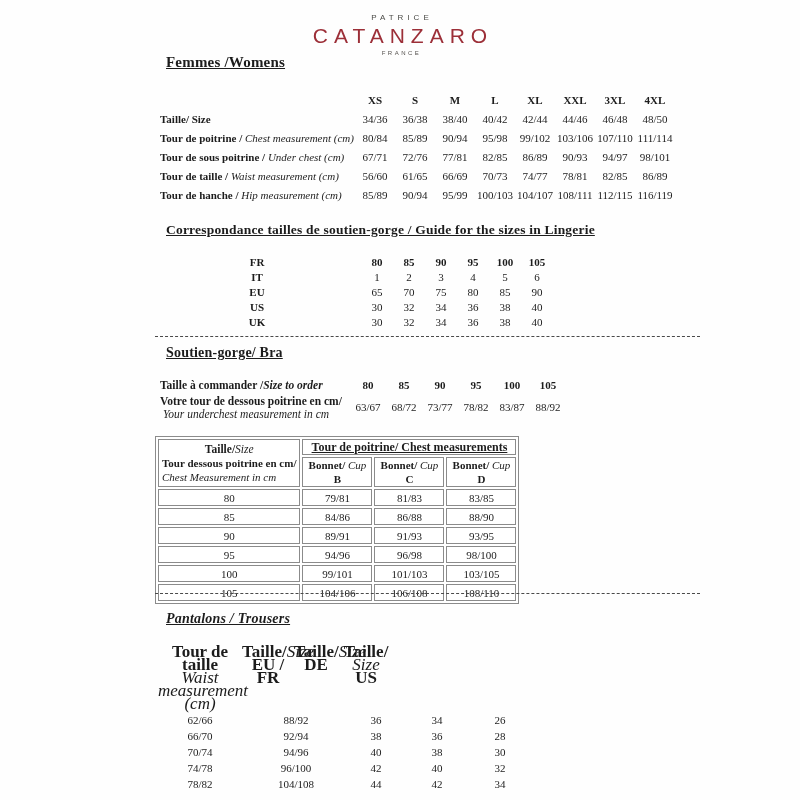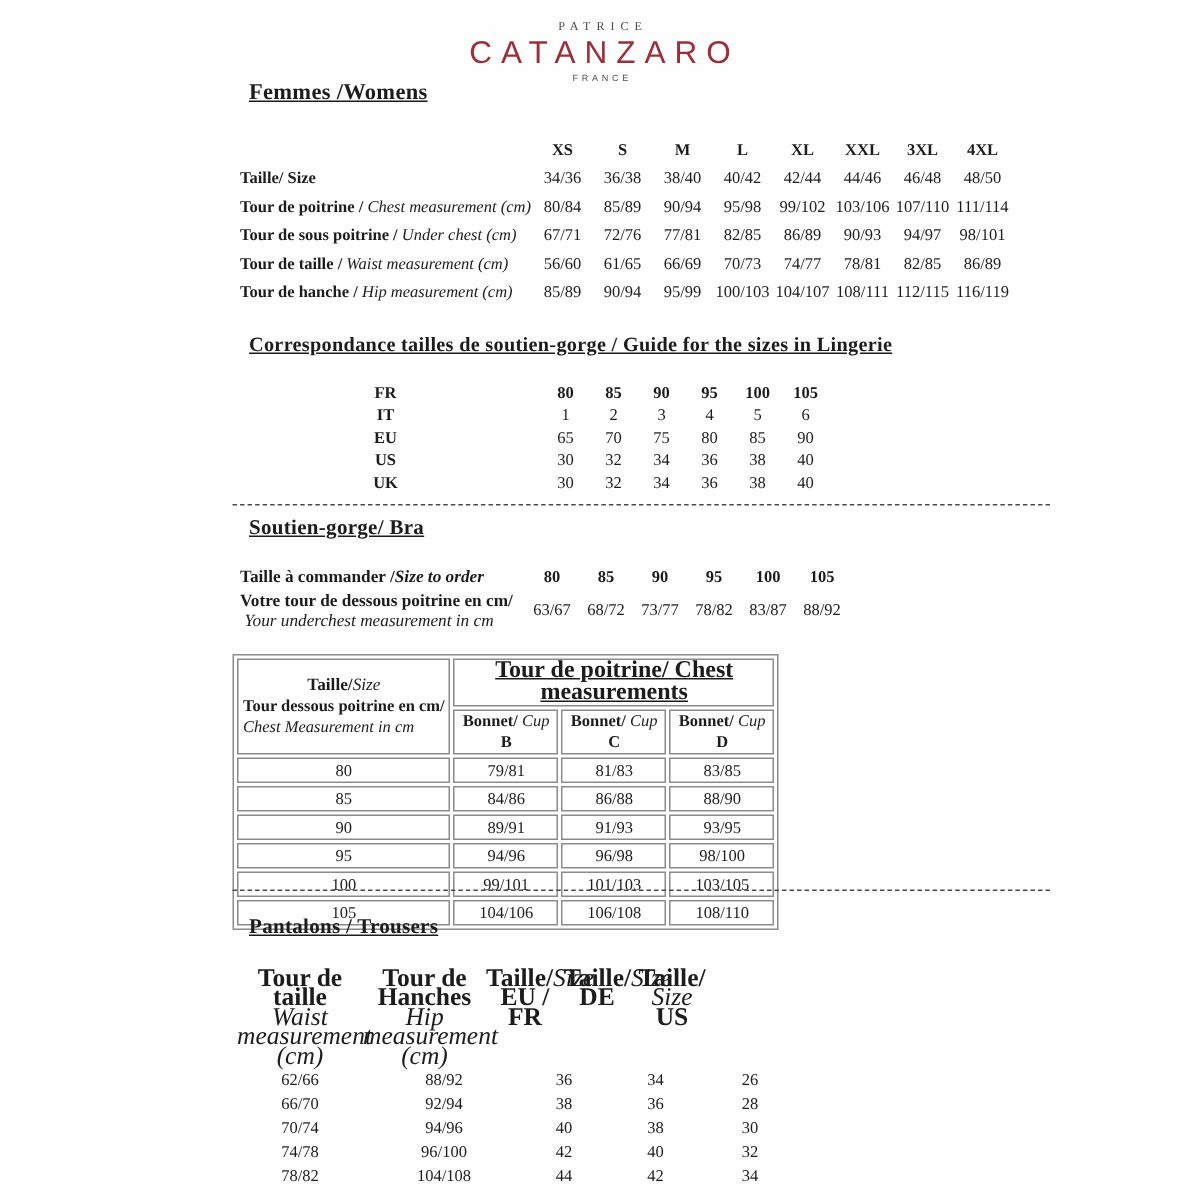--- a/index.html
+++ b/index.html
@@ -7,21 +7,21 @@
         font-family:"Liberation Serif","DejaVu Serif",serif;color:#1c1c1c;overflow:hidden;}
   .abs{position:absolute;}
   .b{font-weight:bold;}
   .i{font-style:italic;}
   .bi{font-weight:bold;font-style:italic;}
   .u{text-decoration:underline;}
   .sec{font-weight:bold;text-decoration:underline;font-size:14px;letter-spacing:.2px;}
 
   
   .logo{left:0;top:14px;width:800px;text-align:center;line-height:1;}
-  .logo-top{font-family:Liberation Serif, serif;font-size:8px;
+  .logo-top{font-family:Liberation Sans, sans-serif;font-size:8px;
             letter-spacing:4px;color:#4a4a46;margin-bottom:3px;padding-left:4px;}
   .logo-main{font-family:"Liberation Sans","DejaVu Sans",sans-serif;font-size:21px;
              letter-spacing:6px;color:#9c2f38;padding-left:6px;}
   .logo-sub{font-family:"Liberation Sans","DejaVu Sans",sans-serif;font-size:6px;
             letter-spacing:2.5px;color:#55514e;margin-top:4px;padding-left:3px;}
 
   
   .frow{display:flex;align-items:center;}
   .wrow{height:19px;}
   .wlabel{width:195px;font-size:11px;white-space:nowrap;}
@@ -41,21 +41,21 @@
   
   table.grid{border-collapse:separate;border-spacing:2px;background:#fff;
              border:1px solid #8b8b8b;}
   table.grid td{border:1px solid #8b8b8b;padding:0 3px;text-align:center;
                 font-size:11px;line-height:14px;vertical-align:middle;background:#fff;}
   td.gl{width:132px;}
   td.gc{width:62px;}
   .gl-l1{text-align:center;font-size:11.5px;}
   .gl-l2{text-align:left;font-size:11px;font-weight:bold;white-space:nowrap;}
   .gl-l3{text-align:left;font-size:11px;font-style:italic;white-space:nowrap;}
-  .gspan{font-weight:bold;font-size:16px;}
+  .gspan{font-weight:bold;font-size:12px;}
   td.gdata{height:15px;}
 
   
   .tcol{text-align:center;line-height:13px;font-size:17px;}
   .tc0{width:84px;} .tc1{width:82px;} .tc2{width:52px;} .tc3{width:44px;} .tc4{width:56px;}
   .trow{display:flex;height:16px;align-items:center;gap:13px;}
   .tcell{text-align:center;font-size:11px;}
 </style>
 </head>
 <body>
@@ -275,33 +275,28 @@
       <td class="gdata">105</td>
       <td class="gdata">104/106</td>
       <td class="gdata">106/108</td>
       <td class="gdata">108/110</td>
     </tr>
   </tbody>
     </table>
 
   <div class="abs dash" style="left:155px;top:593px;"></div>
 
-  <div class="abs sec" style="left:166px;top:611px;">Pantalons / Trousers</div>
+  <div class="abs sec" style="left:166px;top:611px;font-style:italic;">Pantalons / Trousers</div>
 
   <div class="abs" style="left:158px;top:645px;">
     <div class="frow" style="align-items:flex-start;">
       <div class="tcol tc0">
         <div class="b">Tour de taille</div>
         <div class="i">Waist</div>
         <div class="i">measurement (cm)</div>
-      </div>
-      <div class="tcol tc1">
-        <div class="b">Tour de Hanches</div>
-        <div class="i">Hip measurement</div>
-        <div class="i">(cm)</div>
       </div>
       <div class="tcol tc2">
         <div><span class="b">Taille/</span><span class="i">Size</span></div>
         <div class="b">EU / FR</div>
       </div>
       <div class="tcol tc3">
         <div><span class="b">Taille/</span><span class="i">Size</span></div>
         <div class="b">DE</div>
       </div>
       <div class="tcol tc4">

